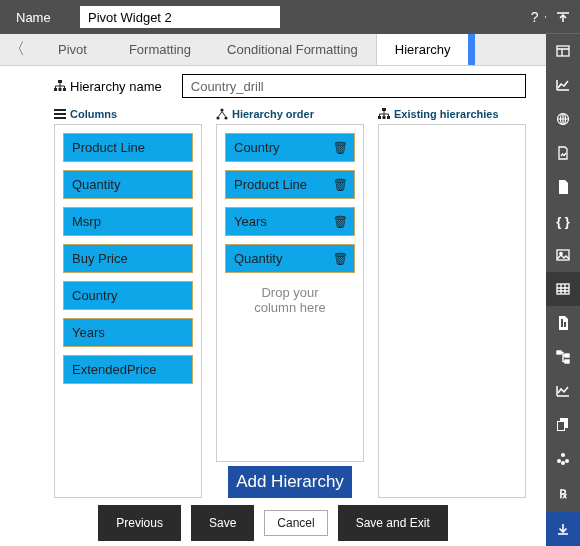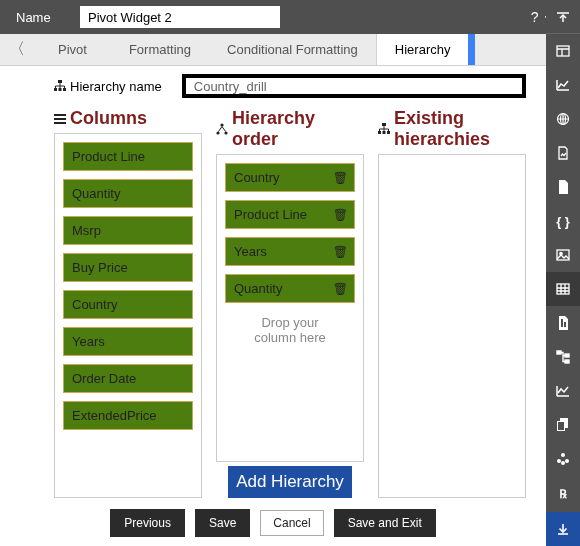--- a/index.html
+++ b/index.html
@@ -35,54 +35,54 @@
   }
   .tabsrow .tab.pivot{padding:0 24px;}
   .tabsrow .tab.active { background: #fff; color: #000; border-left:1px solid #d0d0d0; border-right:7px solid #3b82f6;}
   .content {
     position: absolute; left: 34px; right: 34px; top: 66px; bottom: 46px;
     padding: 8px 20px 0 20px;
   }
   .hname-row { display: flex; align-items: center; gap: 20px; margin-bottom: 10px; }
   .hname-row .lbl { font-size: 13px; display:flex; align-items:center; gap:4px;}
   .hname-row input {
-    flex: 1; height: 24px; border: 4px solid #000000; padding: 2px 8px;
+    flex: 1; height: 24px; border: 1px solid #000000; padding: 2px 8px;
     font-size: 13px; color:#666;
   }
   .columns-wrap { display: flex; gap: 14px; height: 390px; }
   .col {
     flex: 1; display: flex; flex-direction: column;
   }
-  .col .col-title { font-size: 18px; font-weight: bold; margin-bottom: 4px; display:flex; align-items:center; gap:4px; color:#7f1d1d;}
+  .col .col-title { font-size: 11px; font-weight: bold; margin-bottom: 4px; display:flex; align-items:center; gap:4px; color:#0c4a6e;}
   .col .col-body {
     flex: 1; border: 1px solid #ccc; background: #fff;
     padding: 8px; text-align:center;
   }
   .item {
-    display: block; width: 100%; background: #4d7c0f;
+    display: block; width: 100%; background: #0ea5e9;
     border: 1px solid #c9a85a; text-align: left;
     font-size: 13px; padding: 6px 8px; margin-bottom: 8px;
     color: #222; position:relative;
   }
   .item .del {
     position:absolute; right:6px; top:50%; transform:translateY(-50%);
     font-size:12px; color:#222; cursor:pointer;
   }
   .drop-hint { font-size: 13px; color:#888; text-align:center; padding:4px 0;}
   .add-hier-wrap{ text-align:center; margin-top:4px;}
   .add-hier {
     background:#1f4fa3; color:#fff; border:none; font-size:17px;
     padding:6px 8px; cursor:pointer;
   }
   .footer {
     position:absolute; left:0; right:34px; bottom:8px; height:30px;
     display:flex; justify-content:center; gap:10px; align-items:center;
   }
   .footer button {
-    font-size:12px; padding:5px 12px; border:2px solid #f9a8d4; cursor:pointer;
+    font-size:12px; padding:5px 12px; border:6px solid #f9a8d4; cursor:pointer;
   }
   .footer button.dark { background:#2b2b2b; color:#fff; border-color:#2b2b2b;}
   .footer button.light { background:#fff; color:#222; border:1px solid #aaa;}
   .sidebar-right {
     position:absolute; right:0; top:0; width:34px; height:546px;
     background:#4f4f4f; display:flex; flex-direction:column; align-items:center;
   }
   .sidebar-right .sbicon {
     width:34px; height:34px; display:flex; align-items:center; justify-content:center;
     color:#fff; font-size:14px; cursor:pointer;
@@ -162,21 +162,20 @@
           </span>
           <span>Columns</span>
         </div>
         <div class="col-body">
           <div class="item"><span>Product Line</span></div>
           <div class="item"><span>Quantity</span></div>
           <div class="item"><span>Msrp</span></div>
           <div class="item"><span>Buy Price</span></div>
           <div class="item"><span>Country</span></div>
           <div class="item"><span>Years</span></div>
-          <div class="item"><span>Order Date</span></div>
           <div class="item"><span>ExtendedPrice</span></div>
         </div>
       </div>
 
       <div class="col">
         <div class="col-title">
           <span>
             <svg width="12" height="12" viewBox="0 0 12 12">
                 <circle cx="6" cy="2" r="1.6" fill="#222"></circle>
                 <circle cx="2" cy="10" r="1.6" fill="#222"></circle>

